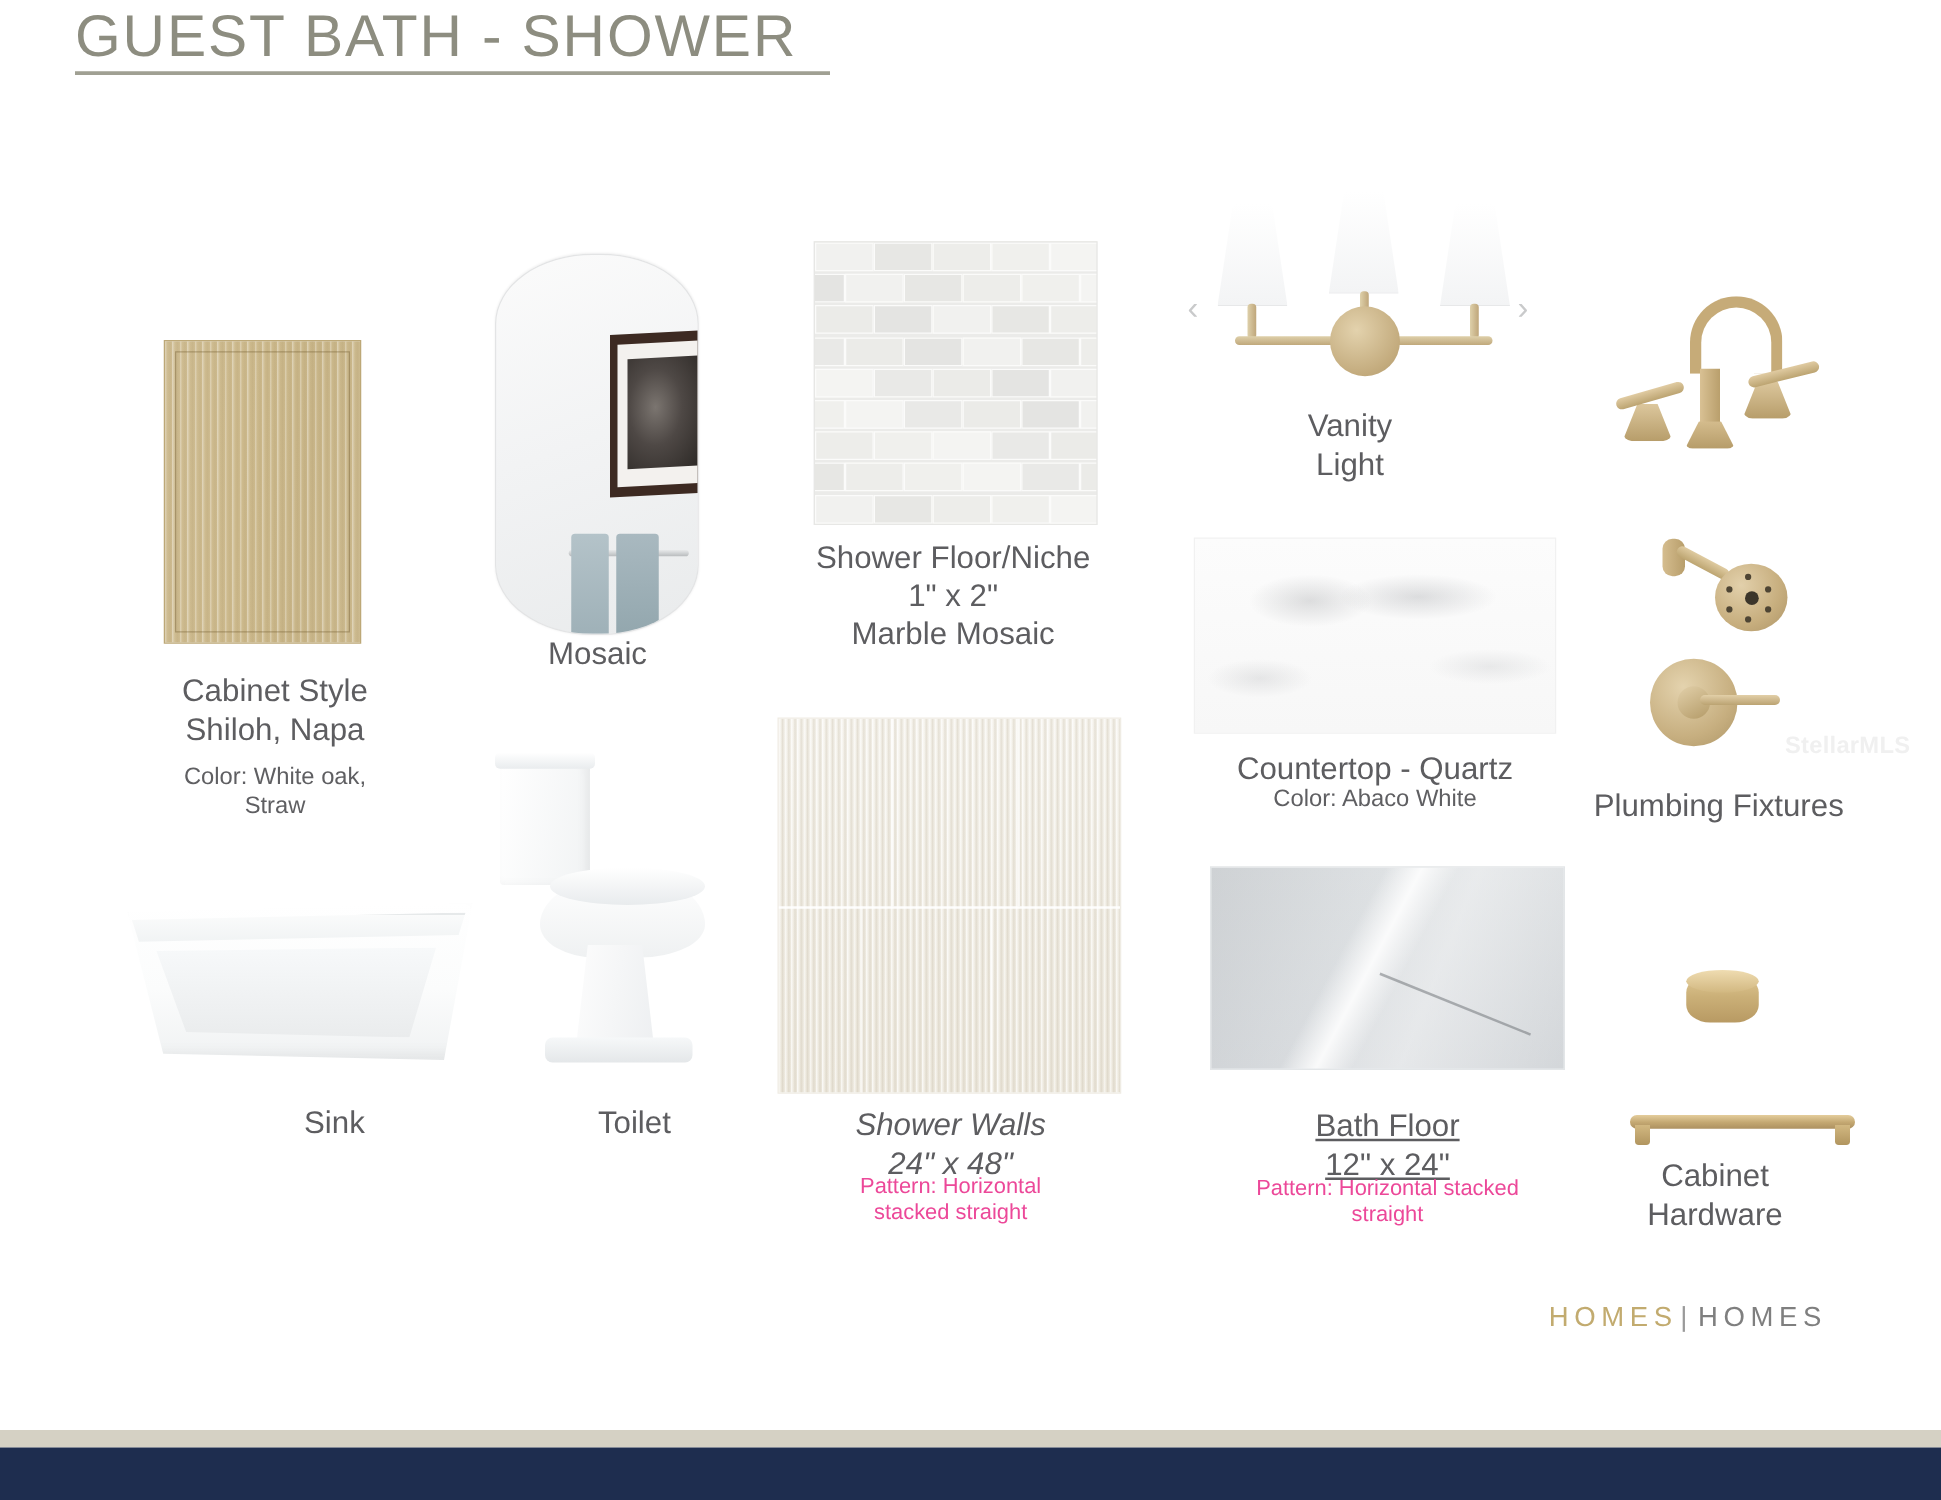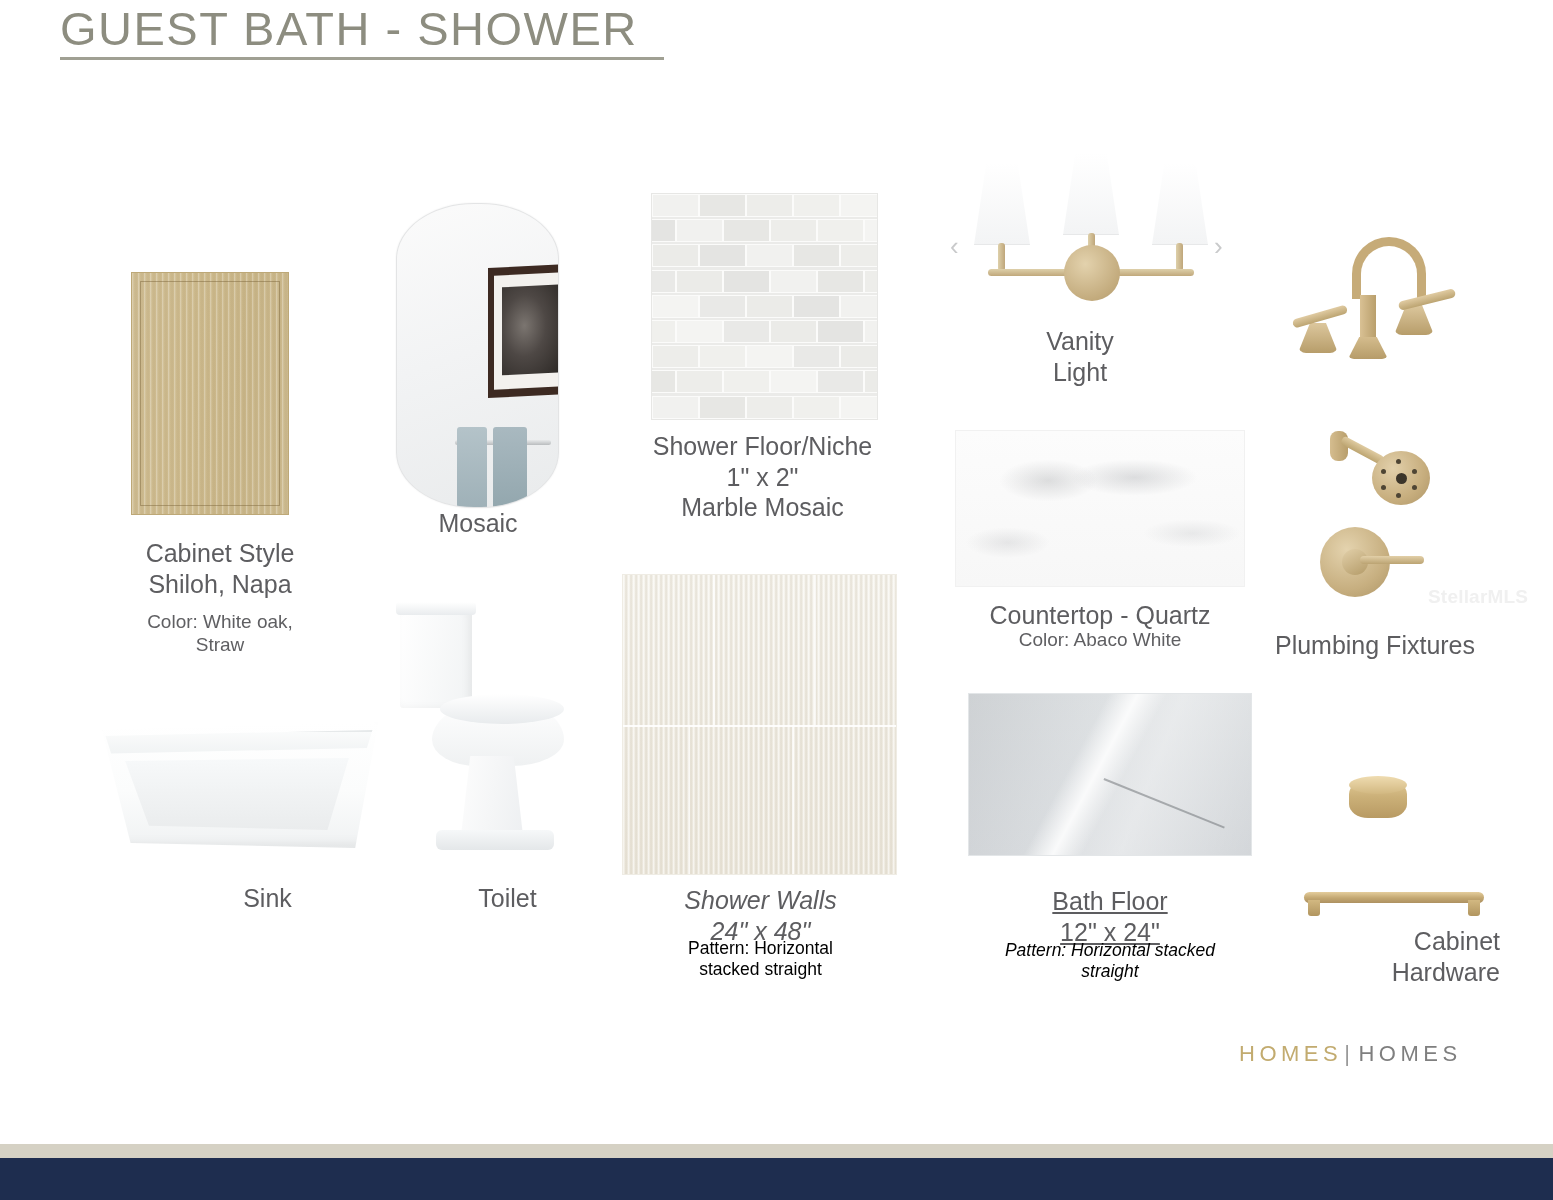--- a/index.html
+++ b/index.html
@@ -32,21 +32,21 @@
   .cap {
     position: absolute;
     text-align: center;
     color: #5d5d60;
     font-weight: 400;
     line-height: 1.22;
     white-space: pre-line;
   }
   .cap.big  { font-size: 25px; }
   .cap.small{ font-size: 19px; color: #5f5f62; }
-  .cap.tiny { font-size: 17.5px; color: #000000; }
+  .cap.tiny { font-size: 17.5px; color: #ec4899; }
 
   
   .cabinet {
     position: absolute; left: 131px; top: 272px;
     width: 158px; height: 243px;
     background:
       repeating-linear-gradient(90deg,
         rgba(255,255,255,0.35) 0px, rgba(255,255,255,0.0) 2px,
         rgba(150,125,80,0.10) 4px, rgba(255,255,255,0.0) 6px),
       linear-gradient(95deg, #cfbd93 0%, #cdba8d 40%, #c9b689 70%, #cdbb90 100%);
@@ -536,33 +536,33 @@
   <div class="cap big" style="left:618px; top:885px; width:285px;font-style:italic;">Shower Walls
 24" x 48"</div>
   <div class="cap tiny" style="left:618px; top:938px; width:285px;">Pattern: Horizontal
 stacked straight</div>
 
   <div class="bathfloor">
     <div class="vein"></div>
   </div>
   <div class="cap big" style="left:965px; top:886px; width:290px;text-decoration:underline;">Bath Floor
 12" x 24"</div>
-  <div class="cap tiny" style="left:955px; top:940px; width:310px;font-style:italic;">Pattern: Horizontal stacked
+  <div class="cap tiny" style="left:955px; top:940px; width:310px;">Pattern: Horizontal stacked
 straight</div>
 
   <div class="knob-card">
     <div class="knob"></div>
     <div class="knob-top"></div>
   </div>
   <div class="pull-card">
     <div class="pull-bar"></div>
     <div class="pull-leg" style="left:16px;"></div>
     <div class="pull-leg" style="left:176px;"></div>
   </div>
-  <div class="cap big" style="left:1300px; top:926px; width:200px;text-align:right;">Cabinet
+  <div class="cap big" style="left:1272px; top:926px; width:200px;">Cabinet
 Hardware</div>
 
   <div class="logo">
     <div class="logo-sub">
       <span class="homes">HOMES</span>
       <span class="sep">|</span>
       <span class="custom">HOMES</span>
     </div>
   </div>
 

